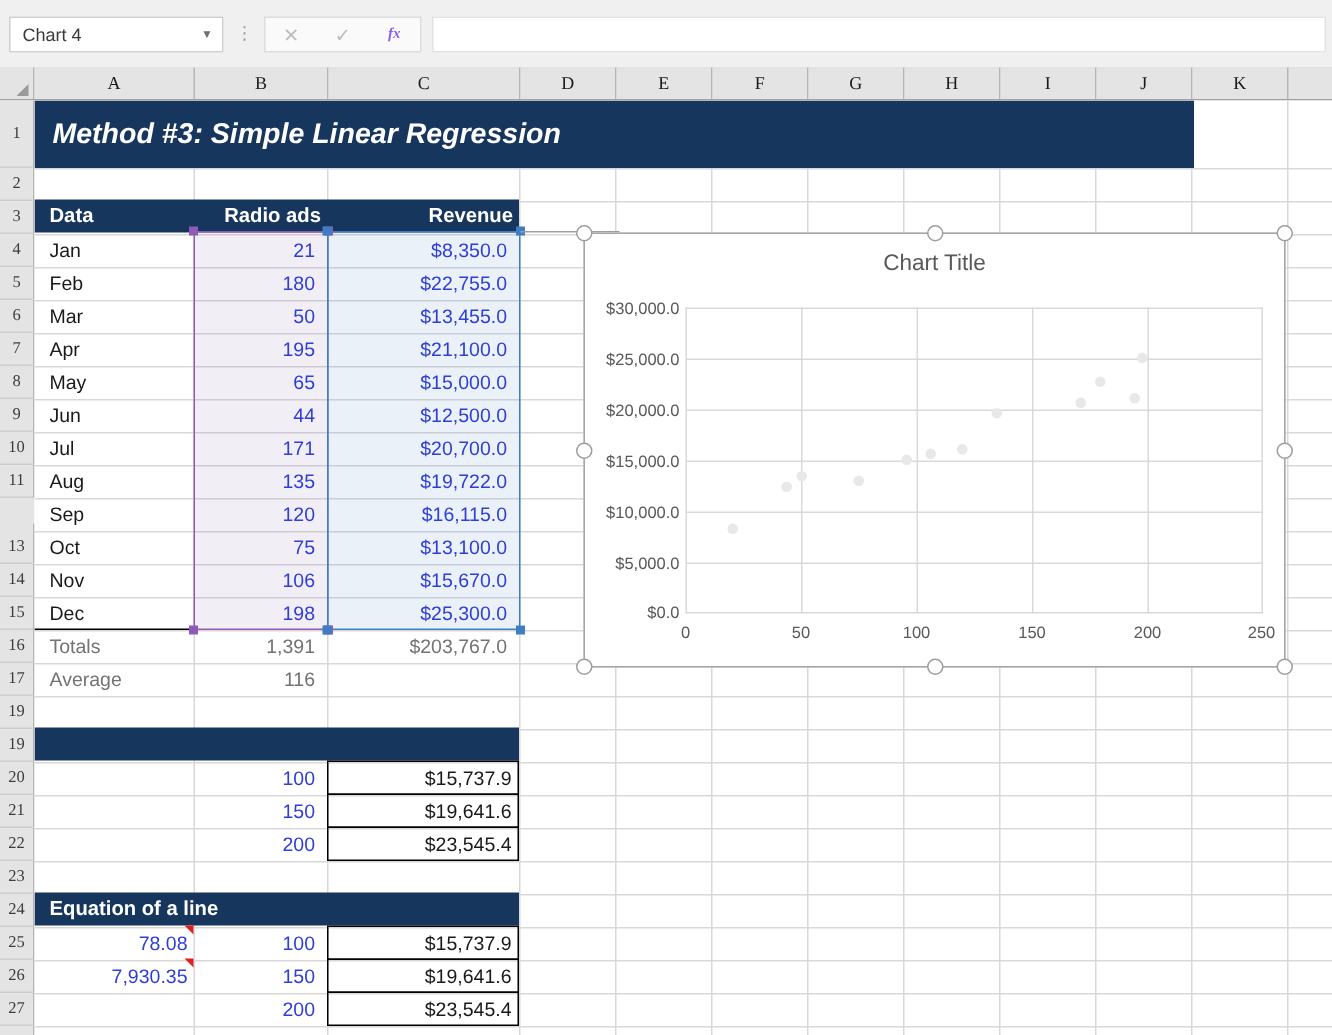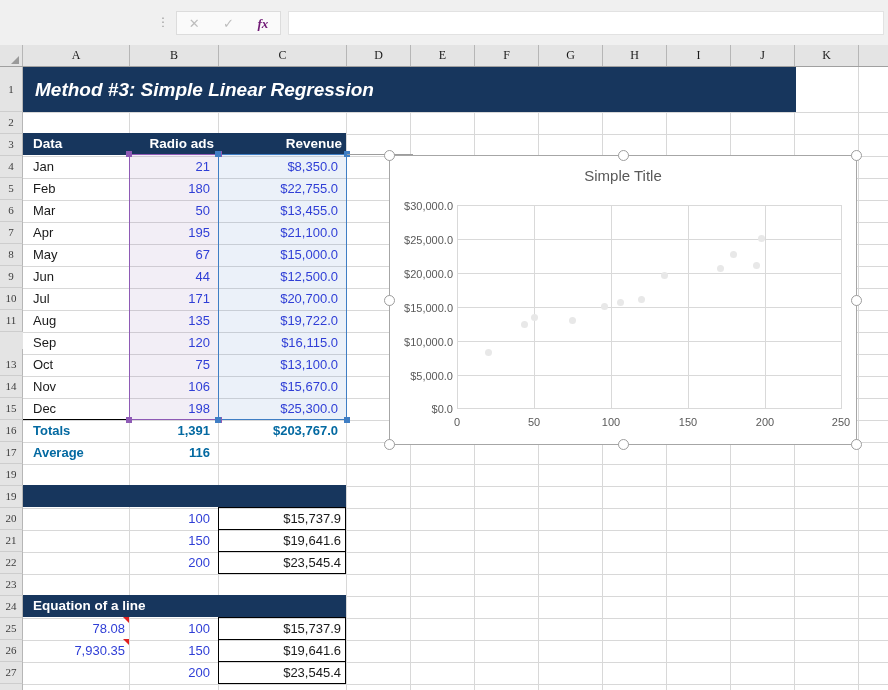--- a/index.html
+++ b/index.html
@@ -15,21 +15,21 @@
         border-bottom:1px solid #d0d0d0;}
   .namebox{position:absolute;left:6px;top:11px;width:143px;height:24px;background:#ffffff;
            border:1px solid #cfcfcf;box-sizing:border-box;display:flex;align-items:center;}
   .namebox .nbtxt{font-size:12px;color:#3a3a3a;padding-left:8px;flex:1;white-space:nowrap;overflow:hidden;}
   .namebox .nbarrow{width:20px;text-align:center;font-size:8px;color:#707070;line-height:1;}
   .vdots{position:absolute;left:157px;top:16px;width:8px;height:14px;color:#9a9a9a;font-size:12px;
          text-align:center;line-height:13px;letter-spacing:0;}
   .fbtns{position:absolute;left:176px;top:11px;width:105px;height:24px;background:#fafafa;
          border:1px solid #dcdcdc;box-sizing:border-box;display:flex;align-items:center;}
   .fbtn{flex:1;text-align:center;font-size:13px;color:#bdbdbd;line-height:1;}
-  .fbtn.fx{font-style:italic;font-family:"Liberation Serif",serif;font-size:13px;color:#701a75;font-weight:bold;}
+  .fbtn.fx{font-style:italic;font-family:"Liberation Serif",serif;font-size:10px;color:#8b5cf6;font-weight:bold;}
   .fbox{position:absolute;left:288px;top:11px;width:596px;height:24px;background:#ffffff;
         border:1px solid #e2e2e2;box-sizing:border-box;}
 
   
   .colhdr{position:absolute;left:0;top:45px;height:22px;width:888px;background:#e4e4e4;
           border-bottom:1px solid #a0a0a0;box-sizing:border-box;}
   .corner{position:absolute;left:0;top:0;width:23px;height:21px;background:#e4e4e4;
           border-right:1px solid #b6b6b6;box-sizing:border-box;}
   .corner i{position:absolute;right:3px;bottom:2px;width:0;height:0;
             border-left:8px solid transparent;border-bottom:8px solid #9a9a9a;}
@@ -52,21 +52,21 @@
   .cell.r{justify-content:flex-end;padding-right:4px;}
   .cell.l{justify-content:flex-start;padding-left:4px;}
 
   .band{position:absolute;background:#1b3a64;box-sizing:border-box;}
   .band.navy{background:#17365d;}
 
   .titletxt{color:#ffffff;font-style:italic;font-weight:bold;font-size:19px;}
   .hdrtxt{color:#ffffff;font-weight:bold;font-size:13.5px;}
   .bluenum{color:#2f3ed6;}
   .blk{color:#1a1a1a;}
-  .bold{font-weight:bold;color:#0369a1;}
+  .bold{font-weight:normal;color:#737373;}
 
   .boxcell{border:1px solid #000000;}
   .thinline{position:absolute;background:#000000;height:1px;}
 
   
   .selfill-b{position:absolute;background:rgba(131,84,170,0.10);}
   .selfill-c{position:absolute;background:rgba(60,120,200,0.10);}
   .selbord{position:absolute;box-sizing:border-box;}
   .selbord.b{border:1.5px solid #8e5ab5;}
   .selbord.c{border:1.5px solid #3f7ec4;}
@@ -91,20 +91,24 @@
   .yl{position:absolute;right:458px;font-size:11px;color:#595959;text-align:right;white-space:nowrap;}
   .xl{position:absolute;font-size:11px;color:#595959;text-align:center;white-space:nowrap;}
   .dot{position:absolute;width:7px;height:7px;border-radius:50%;background:#e8e8e8;}
 </style>
 </head>
 <body>
 
 <div id="app">
 
   <div class="fbar">
+    <div class="namebox">
+      <div class="nbtxt">Chart 4</div>
+      <div class="nbarrow">▼</div>
+    </div>
     <div class="vdots">⋮</div>
     <div class="fbtns">
       <div class="fbtn">✕</div>
       <div class="fbtn">✓</div>
       <div class="fbtn fx">fx</div>
     </div>
     <div class="fbox"></div>
   </div>
 
   <div class="colhdr">
@@ -218,21 +222,21 @@
 
       <div class="cell l blk" style="left:6px;top:132px;width:100px;height:22px">Mar</div>
       <div class="cell r bluenum" style="left:107px;top:132px;width:84px;height:22px">50</div>
       <div class="cell r bluenum" style="left:196px;top:132px;width:123px;height:22px">$13,455.0</div>
 
       <div class="cell l blk" style="left:6px;top:154px;width:100px;height:22px">Apr</div>
       <div class="cell r bluenum" style="left:107px;top:154px;width:84px;height:22px">195</div>
       <div class="cell r bluenum" style="left:196px;top:154px;width:123px;height:22px">$21,100.0</div>
 
       <div class="cell l blk" style="left:6px;top:176px;width:100px;height:22px">May</div>
-      <div class="cell r bluenum" style="left:107px;top:176px;width:84px;height:22px">67</div>
+      <div class="cell r bluenum" style="left:107px;top:176px;width:84px;height:22px">65</div>
       <div class="cell r bluenum" style="left:196px;top:176px;width:123px;height:22px">$15,000.0</div>
 
       <div class="cell l blk" style="left:6px;top:198px;width:100px;height:22px">Jun</div>
       <div class="cell r bluenum" style="left:107px;top:198px;width:84px;height:22px">44</div>
       <div class="cell r bluenum" style="left:196px;top:198px;width:123px;height:22px">$12,500.0</div>
 
       <div class="cell l blk" style="left:6px;top:220px;width:100px;height:22px">Jul</div>
       <div class="cell r bluenum" style="left:107px;top:220px;width:84px;height:22px">171</div>
       <div class="cell r bluenum" style="left:196px;top:220px;width:123px;height:22px">$20,700.0</div>
 
@@ -300,21 +304,21 @@
     <div class="hsq c" style="left:192px;top:84px"></div>
     <div class="hsq c" style="left:321px;top:84px"></div>
     <div class="hsq c" style="left:192px;top:350px"></div>
     <div class="hsq c" style="left:321px;top:350px"></div>
 
     <div class="gl h" style="left:324px;top:87px;width:66px;background:#9d9d9d"></div>
   </div>
 
   <div class="chartsel">
     <div class="chartbg"></div>
-    <div class="ctitle">Simple Title</div>
+    <div class="ctitle">Chart Title</div>
 
     <div class="plot">
 
       <div class="pgrid h" style="top:0"></div>
       <div class="pgrid h" style="top:34px"></div>
       <div class="pgrid h" style="top:68px"></div>
       <div class="pgrid h" style="top:102px"></div>
       <div class="pgrid h" style="top:136px"></div>
       <div class="pgrid h" style="top:170px"></div>
       <div class="pgrid h" style="top:203px"></div>

